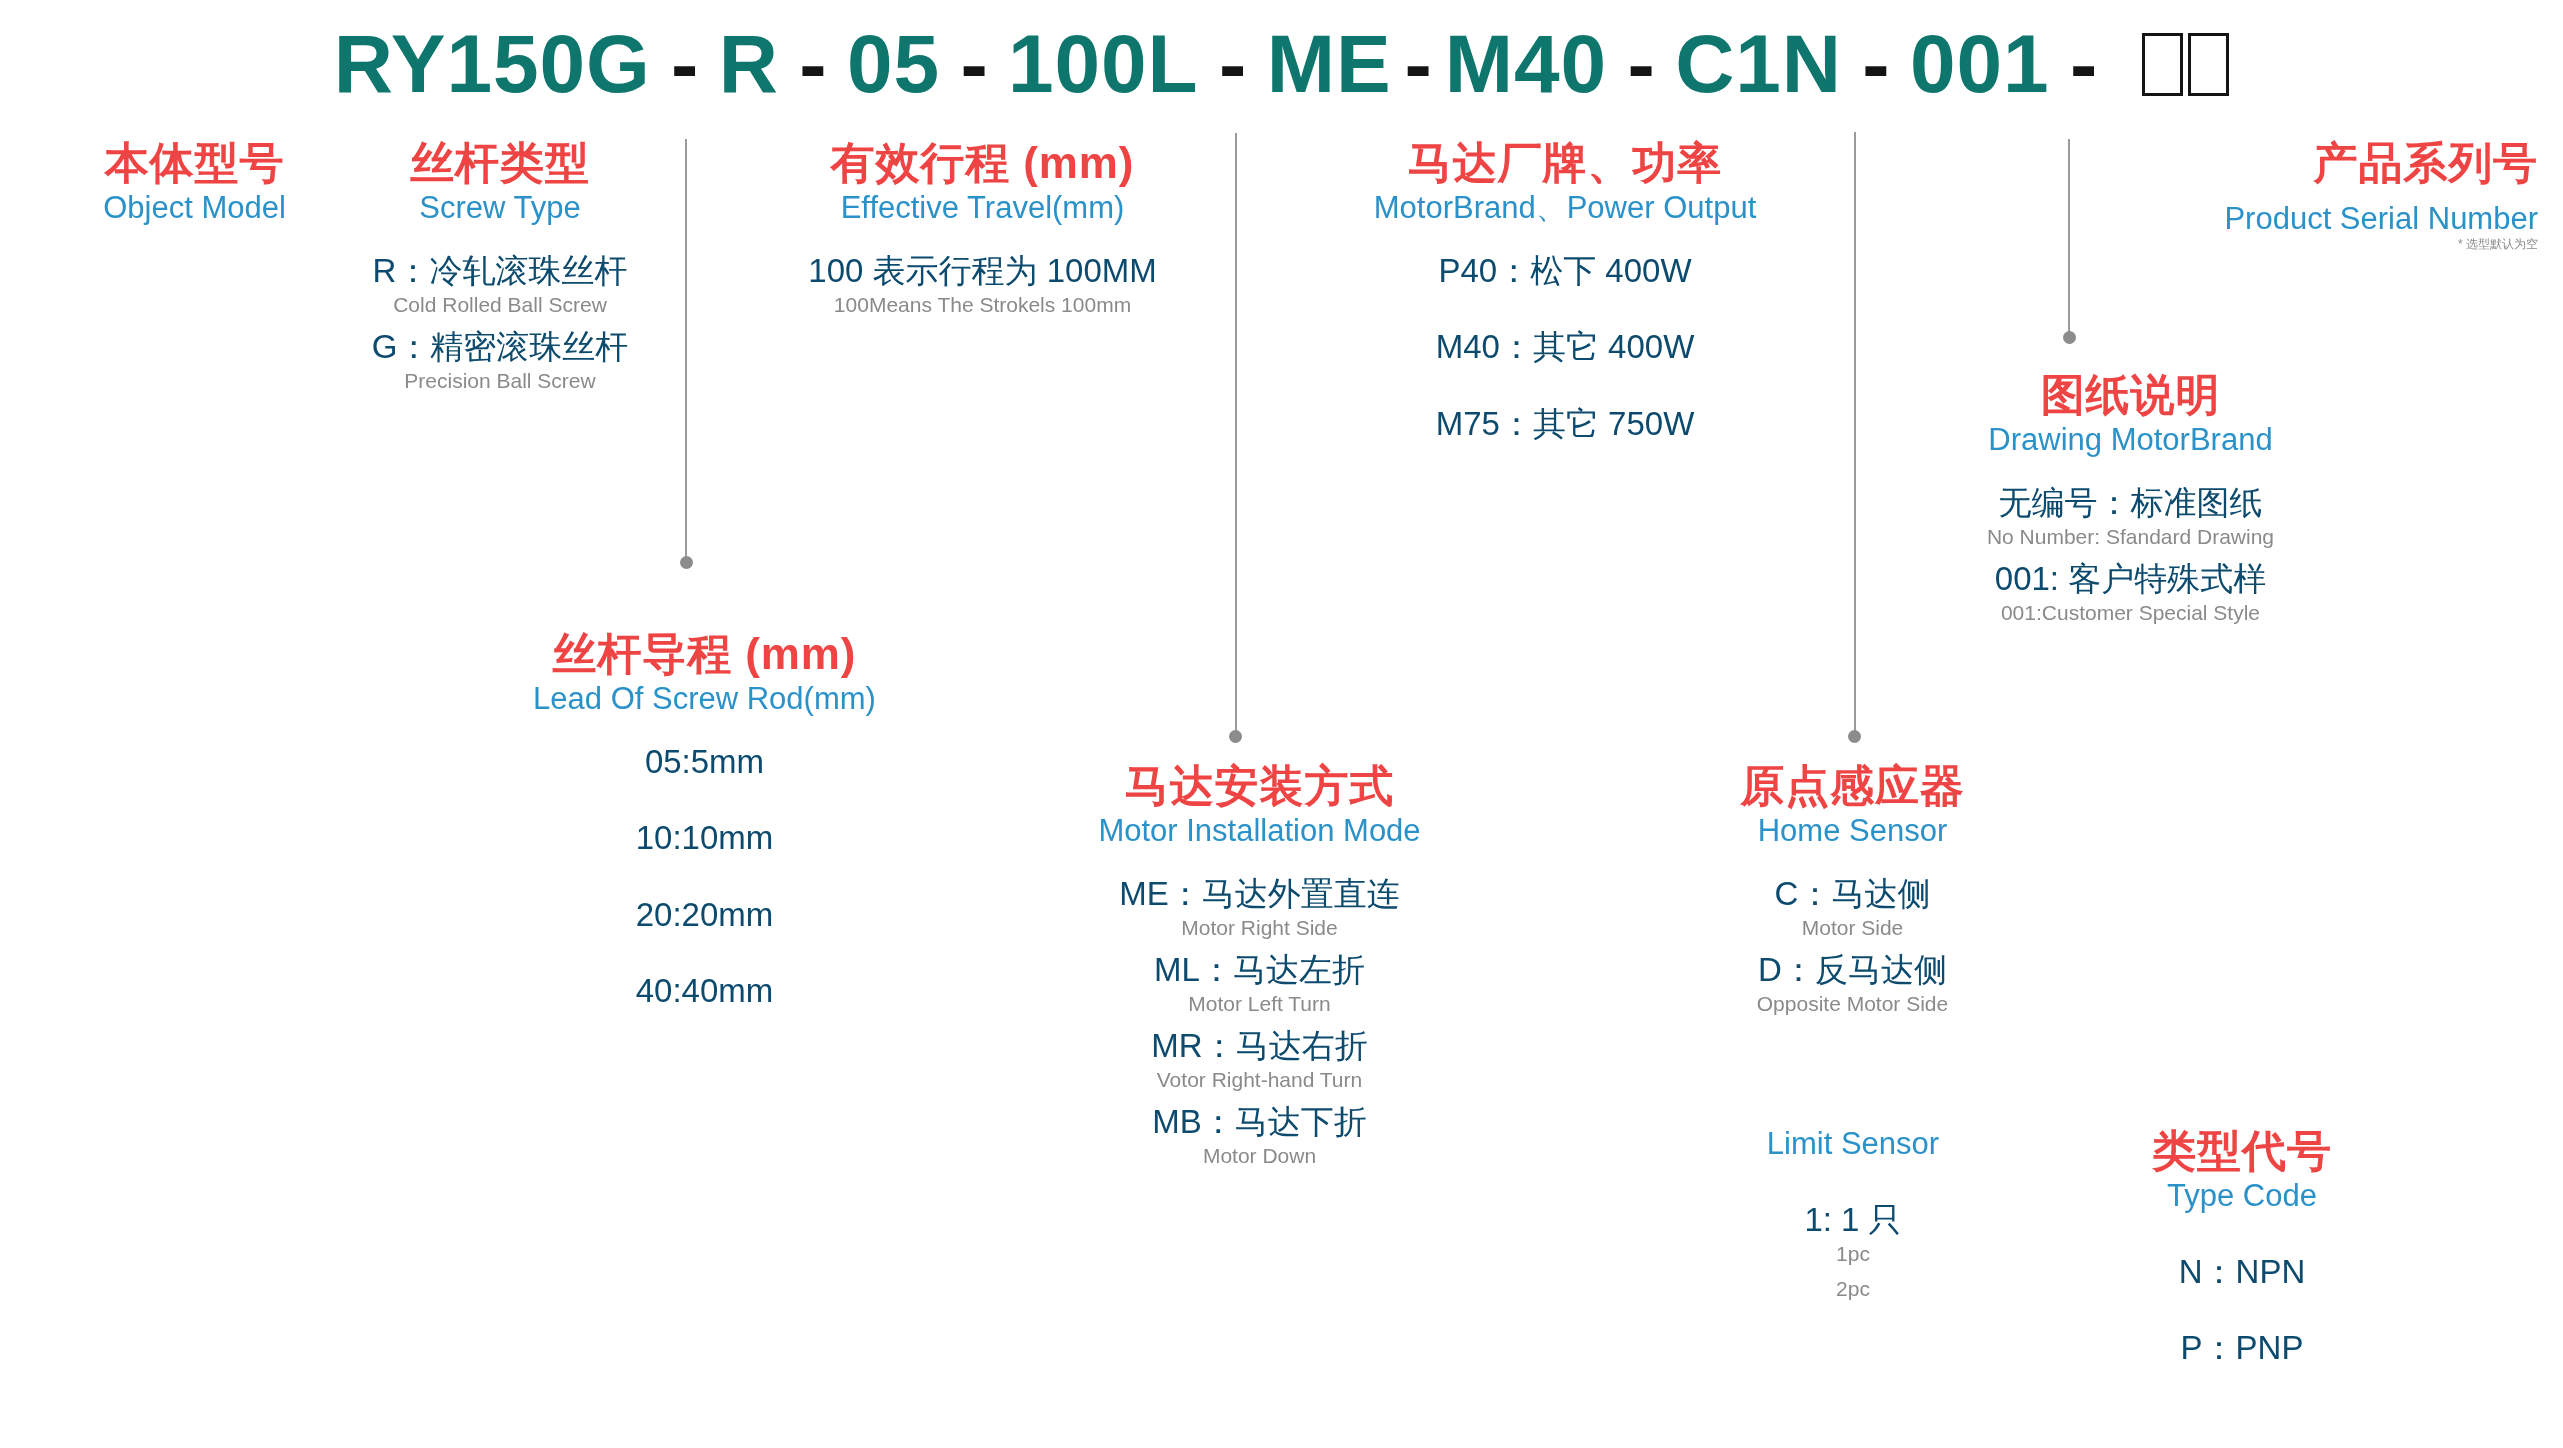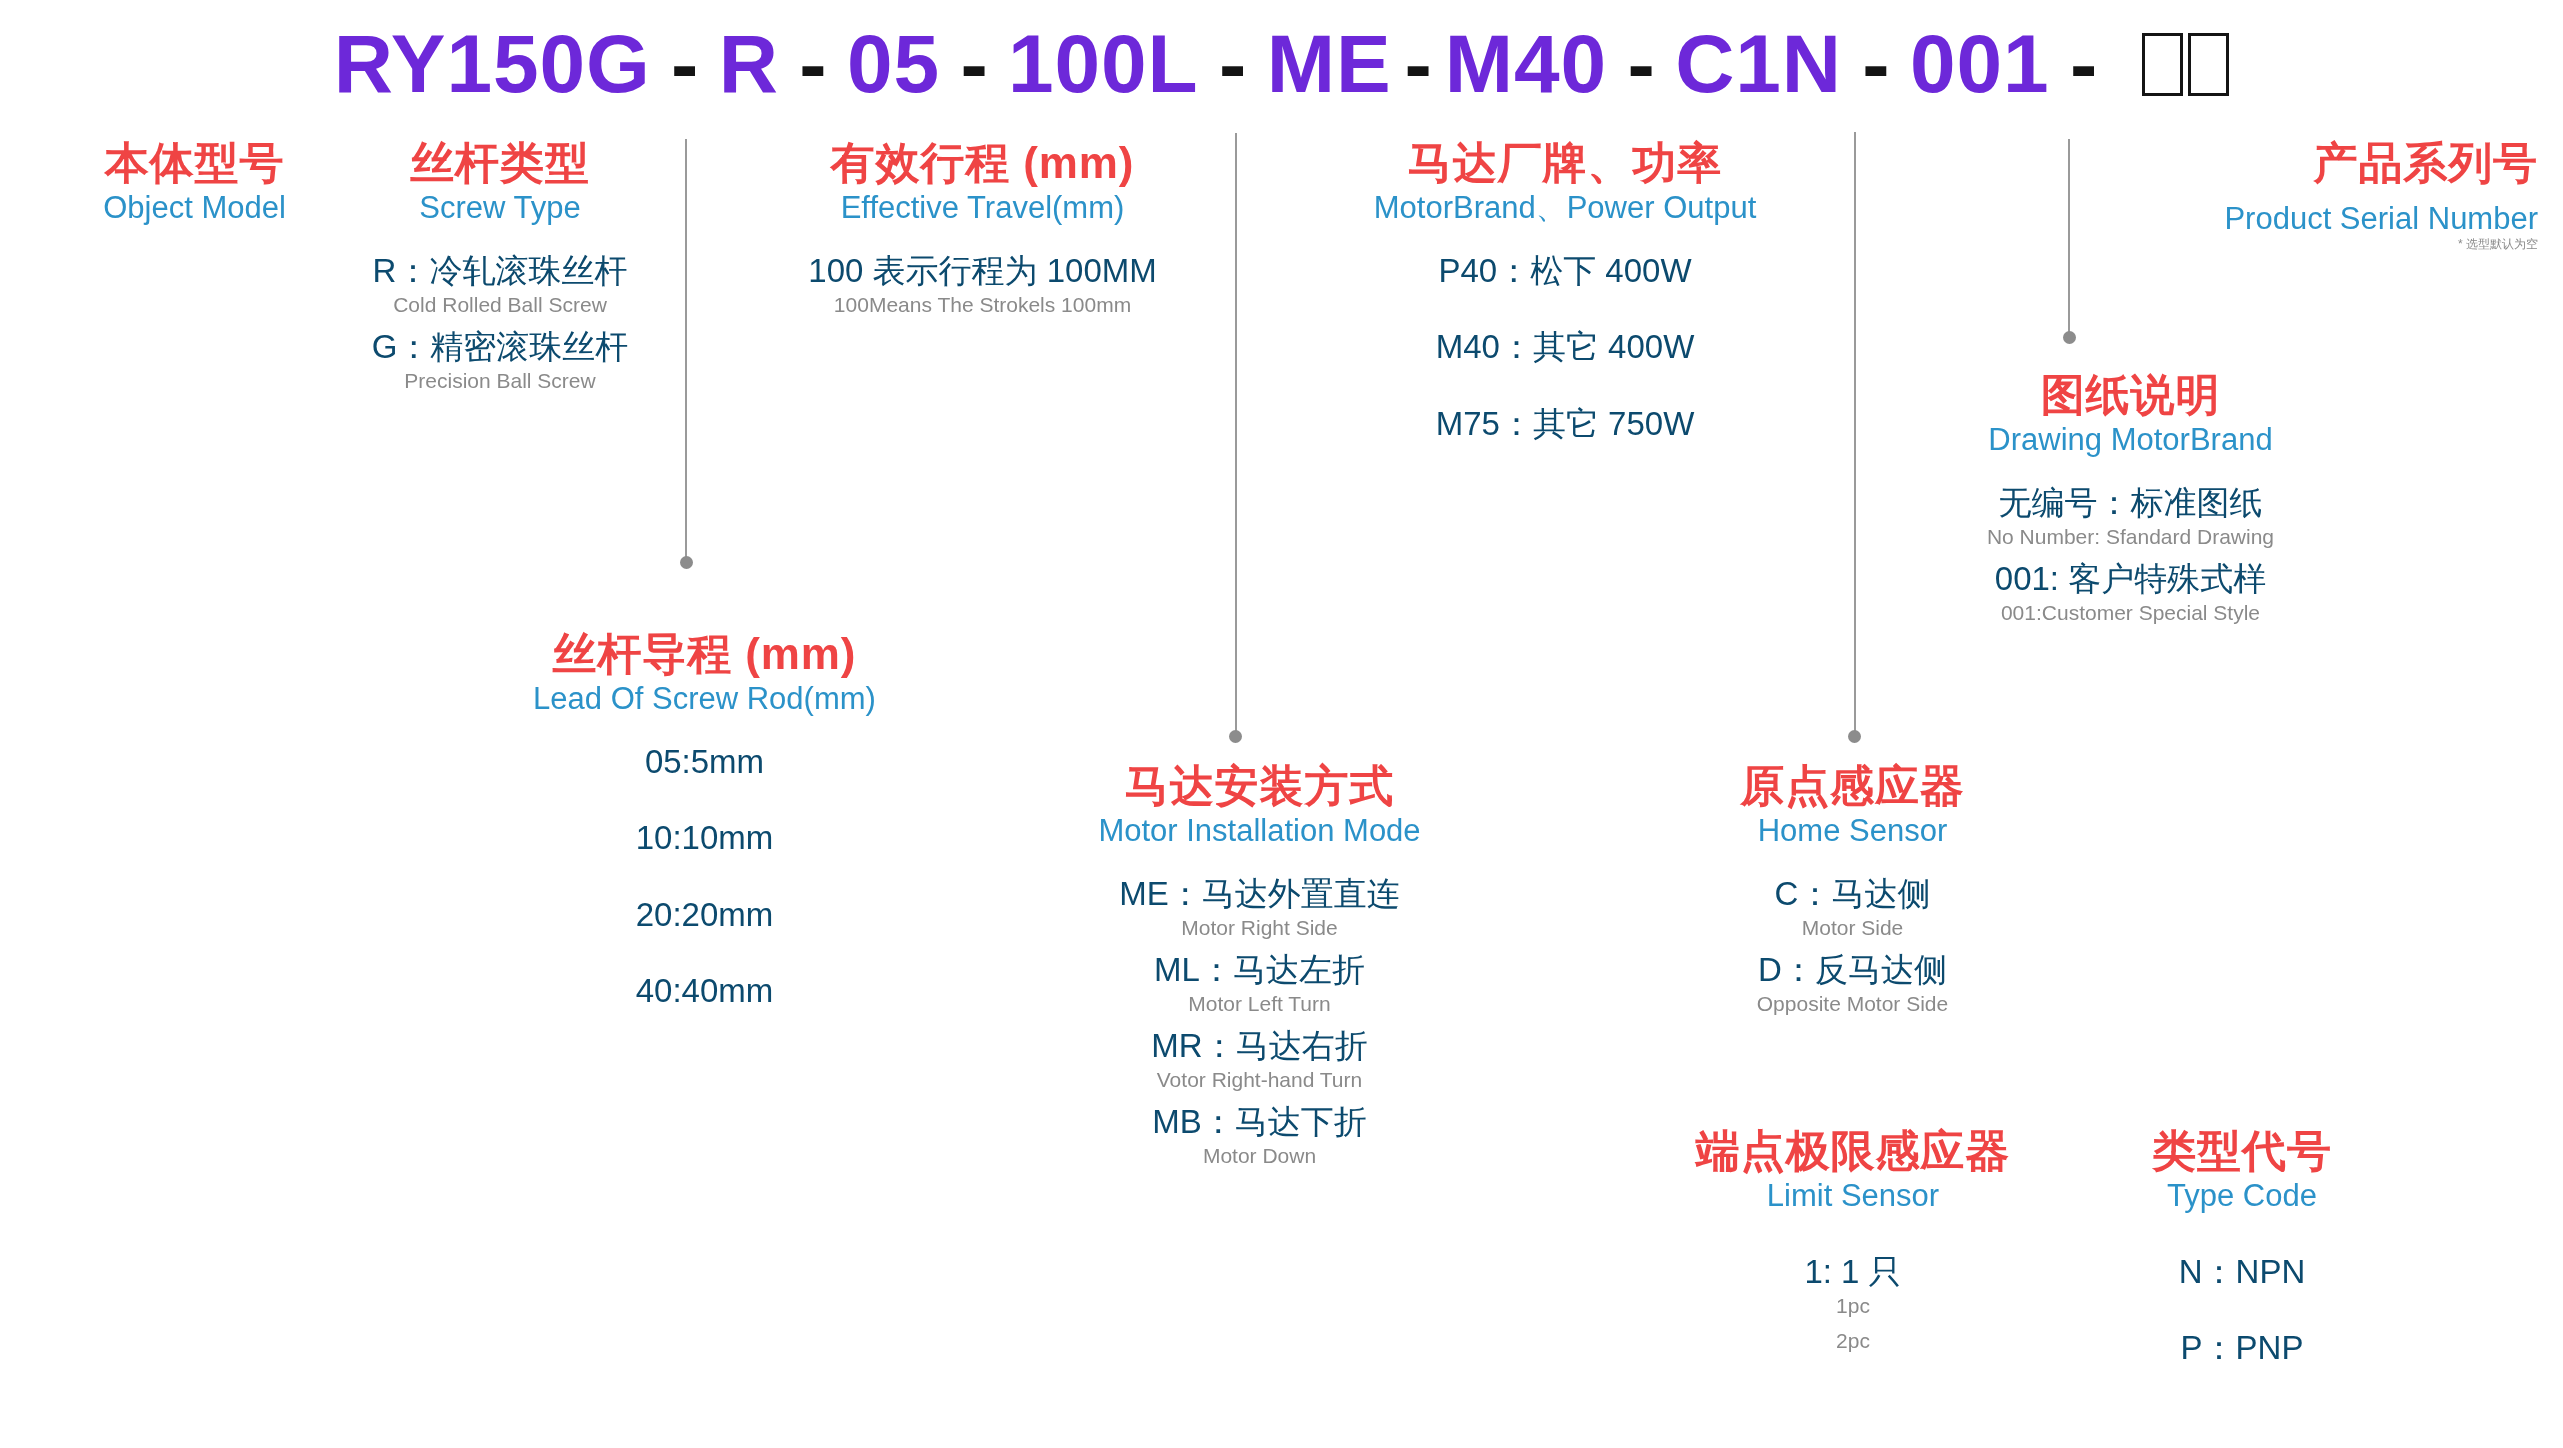--- a/index.html
+++ b/index.html
@@ -27,21 +27,21 @@
     width: 2563px;
     height: 102px;
     display: flex;
     align-items: center;
     justify-content: center;
     white-space: nowrap;
   }
   .code-seg {
     font-size: 82px;
     font-weight: bold;
-    color: #6d28d9;
+    color: #0f766e;
     letter-spacing: 0.9px;
     font-family: "Liberation Sans", "DejaVu Sans", sans-serif;
   }
   .code-dash {
     font-size: 82px;
     font-weight: bold;
     color: #141414;
     padding: 0 20.4px;
   }
   .code-gap-sm { padding: 0 13px; }
@@ -280,21 +280,20 @@
         <div class="opt-en">Motor Side</div>
       </div>
       <div class="opt">
         <div class="opt-cn">D：反马达侧</div>
         <div class="opt-en">Opposite Motor Side</div>
       </div>
     </div>
   </div>
 
   <div class="block" style="left:1649px; top:1125px; width:408px;">
-    <div class="t-cn">端点极限感应器</div>
     <div class="t-en">Limit Sensor</div>
     <div class="opt-list tight" style="margin-top:37px;">
       <div class="opt">
         <div class="opt-cn">1: 1 只</div>
         <div class="opt-en">1pc</div>
       </div>
       <div class="opt">
         <div class="opt-en">2pc</div>
       </div>
     </div>

